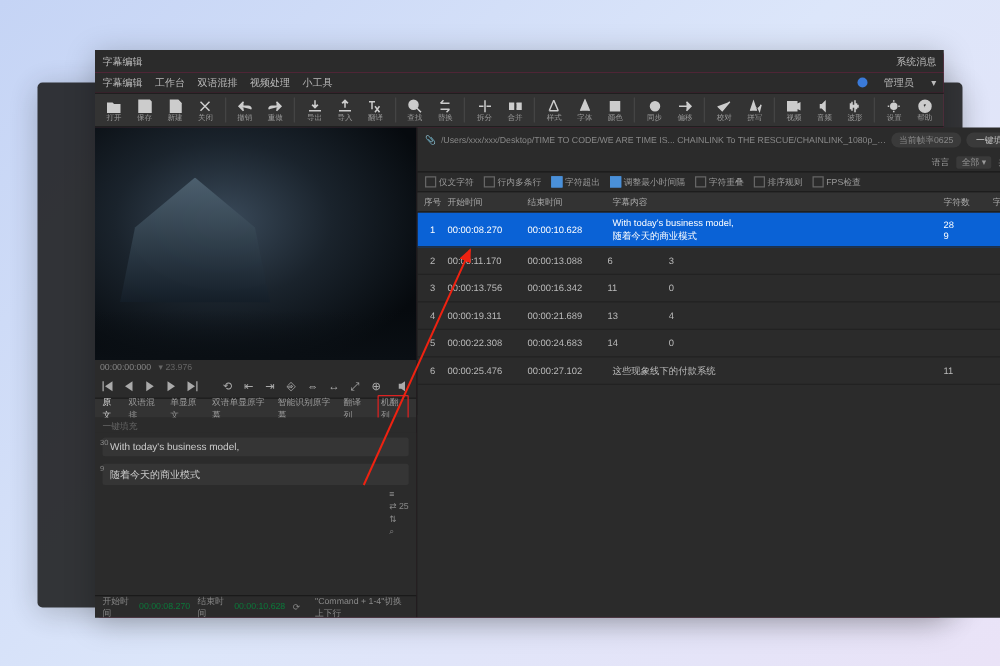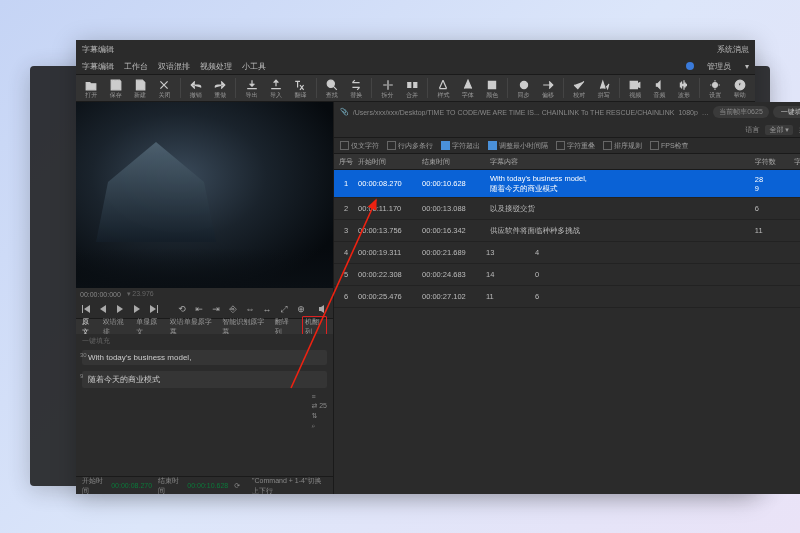--- a/index.html
+++ b/index.html
@@ -427,29 +427,27 @@
             <div class="col-txt"><span>With today's business model,</span><span class="l2">随着今天的商业模式</span></div>
             <div class="col-c1"><span>28</span><span class="l2">9</span></div>
             <div class="col-c2">
               <span class="l2">3</span>
             </div>
           </div>
           <div class="row">
             <div class="col-idx">2</div>
             <div class="col-t1">00:00:11.170</div>
             <div class="col-t2">00:00:13.088</div>
-            <div class="col-txt">以及接驳交货</div>
             <div class="col-c1">6</div>
             <div class="col-c2">3</div>
           </div>
           <div class="row">
             <div class="col-idx">3</div>
             <div class="col-t1">00:00:13.756</div>
             <div class="col-t2">00:00:16.342</div>
-            <div class="col-txt">供应软件将面临种种多挑战</div>
             <div class="col-c1">11</div>
             <div class="col-c2">0</div>
           </div>
           <div class="row">
             <div class="col-idx">4</div>
             <div class="col-t1">00:00:19.311</div>
             <div class="col-t2">00:00:21.689</div>
             <div class="col-c1">13</div>
             <div class="col-c2">4</div>
           </div>
@@ -457,20 +455,21 @@
             <div class="col-idx">5</div>
             <div class="col-t1">00:00:22.308</div>
             <div class="col-t2">00:00:24.683</div>
             <div class="col-c1">14</div>
             <div class="col-c2">0</div>
           </div>
           <div class="row">
             <div class="col-idx">6</div>
             <div class="col-t1">00:00:25.476</div>
             <div class="col-t2">00:00:27.102</div>
+            <div class="col-txt">这些现象线下的付款系统</div>
             <div class="col-c1">11</div>
             <div class="col-c2">6</div>
           </div>
         </div>
 
       <div class="r-fill"></div>
     </div>
   </div>
 
   <svg class="annotation" style="left:0;top:0;width:679px;height:454px">

